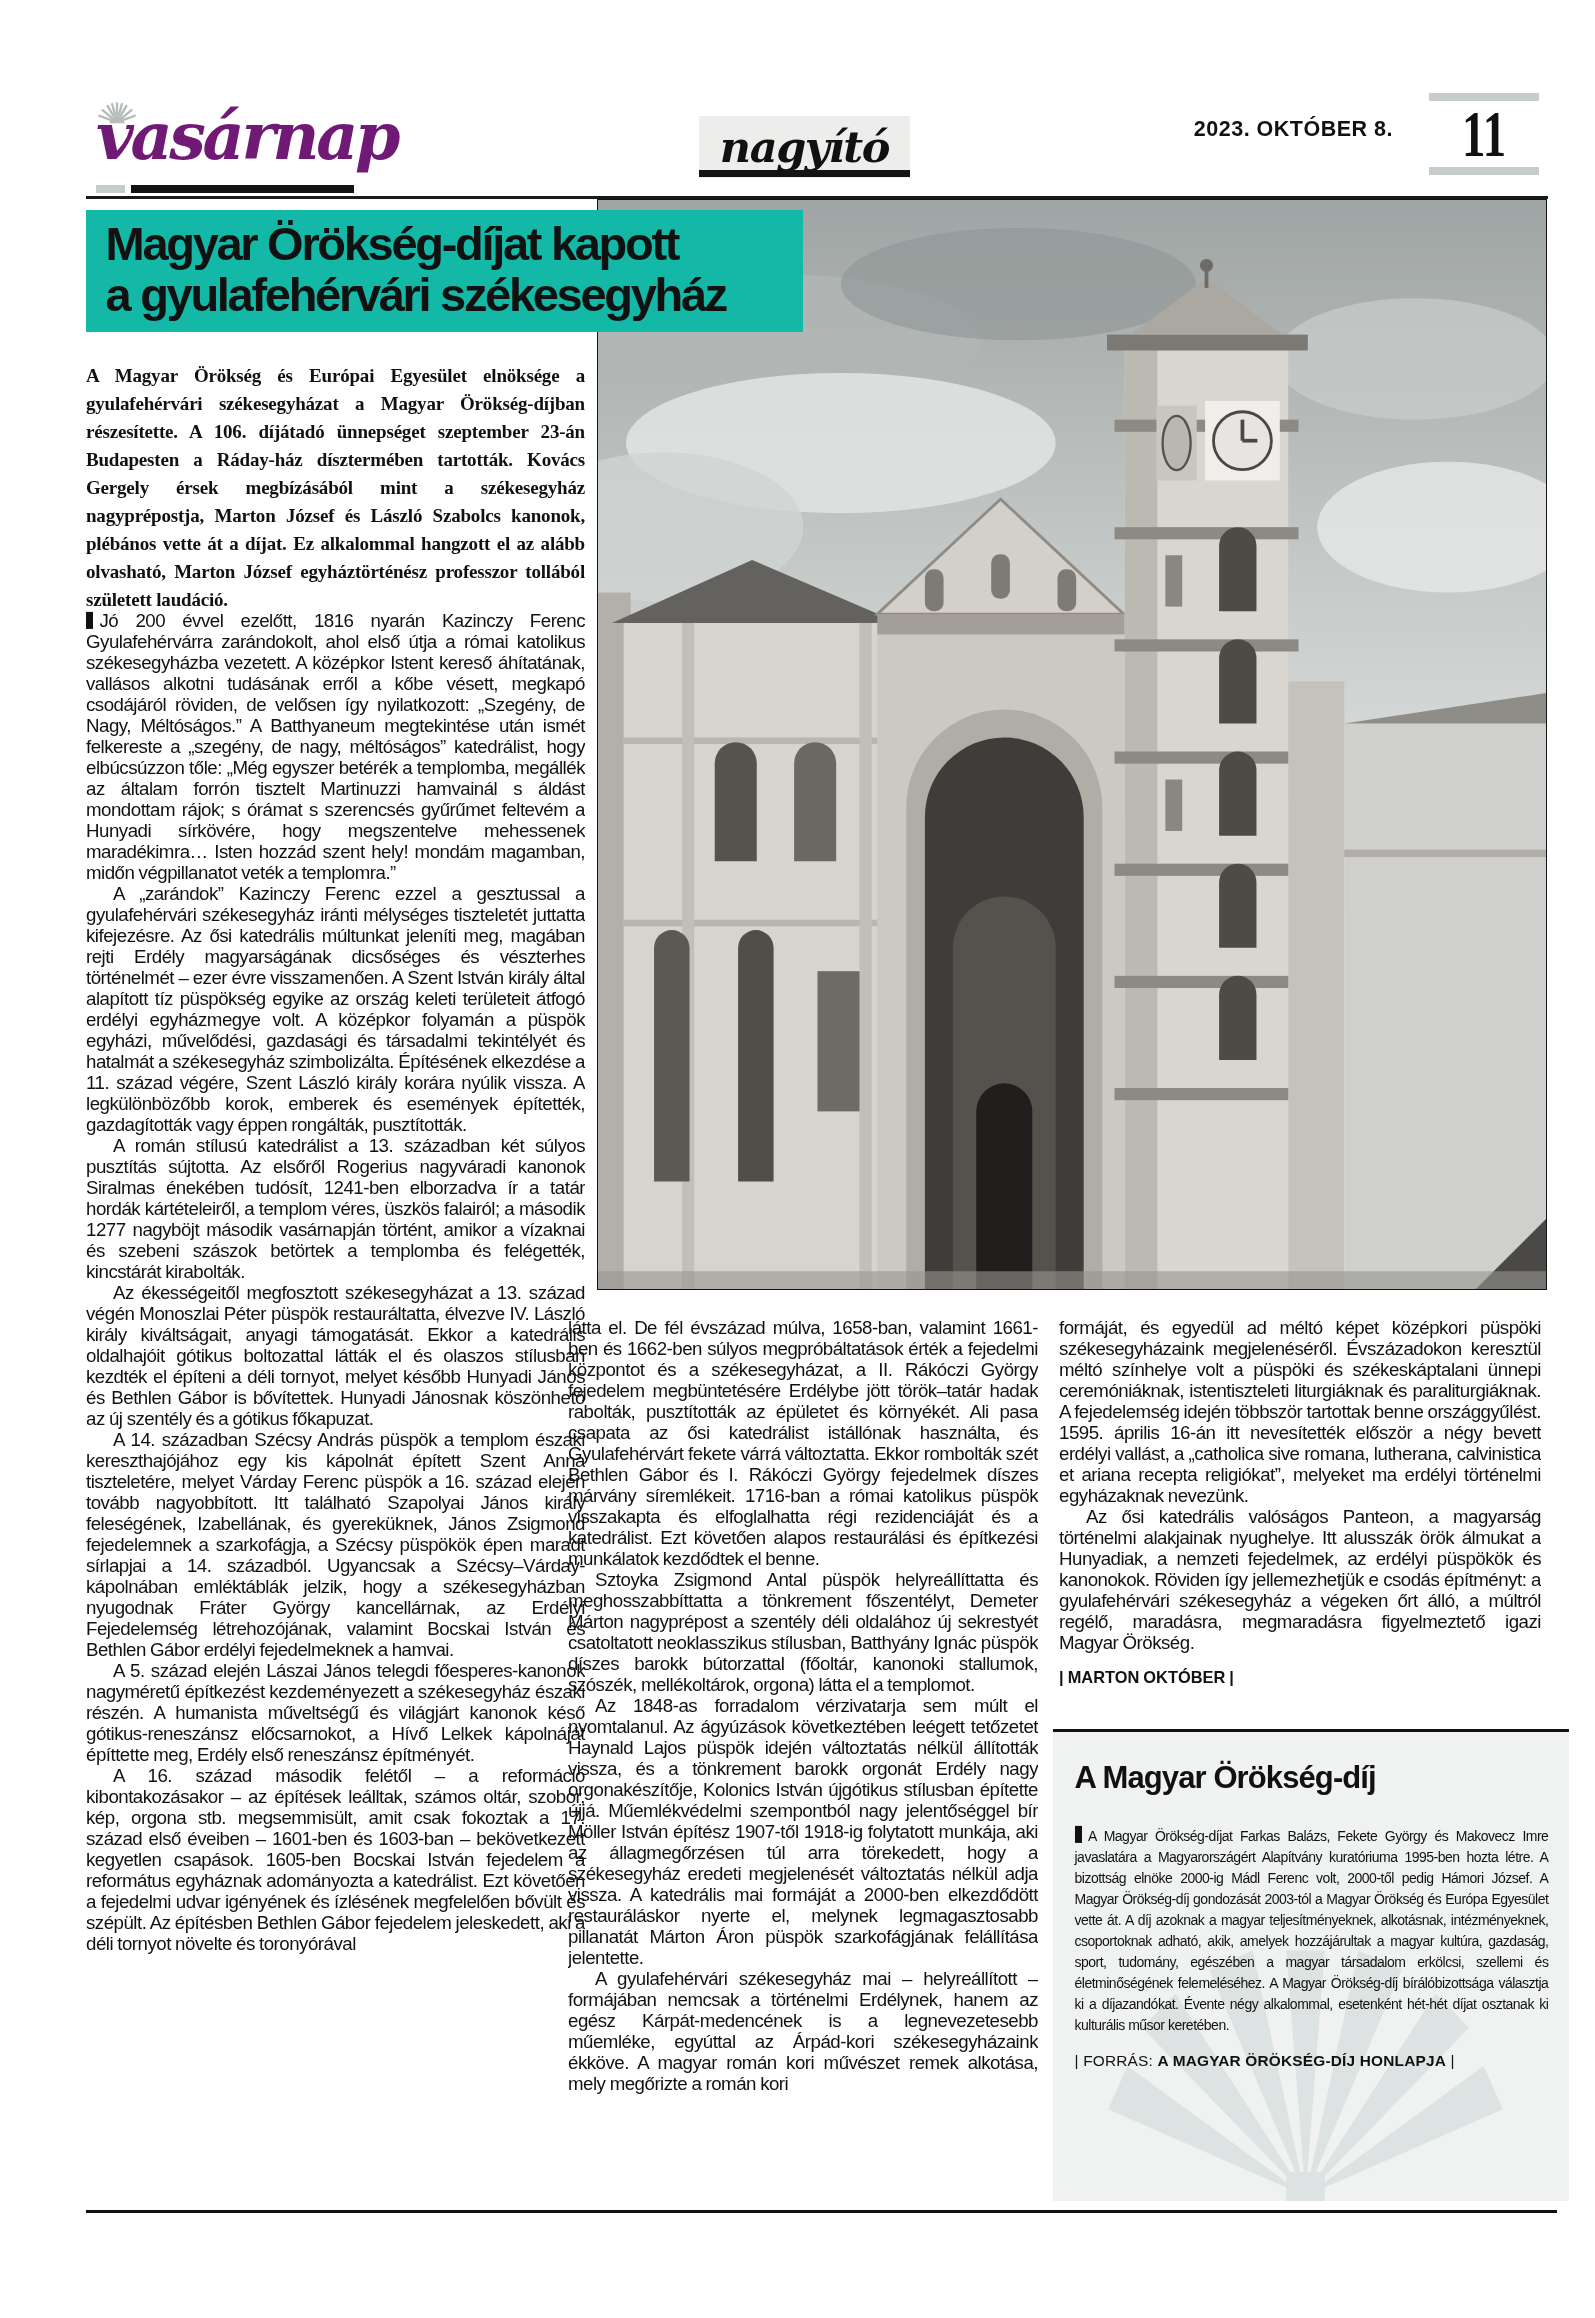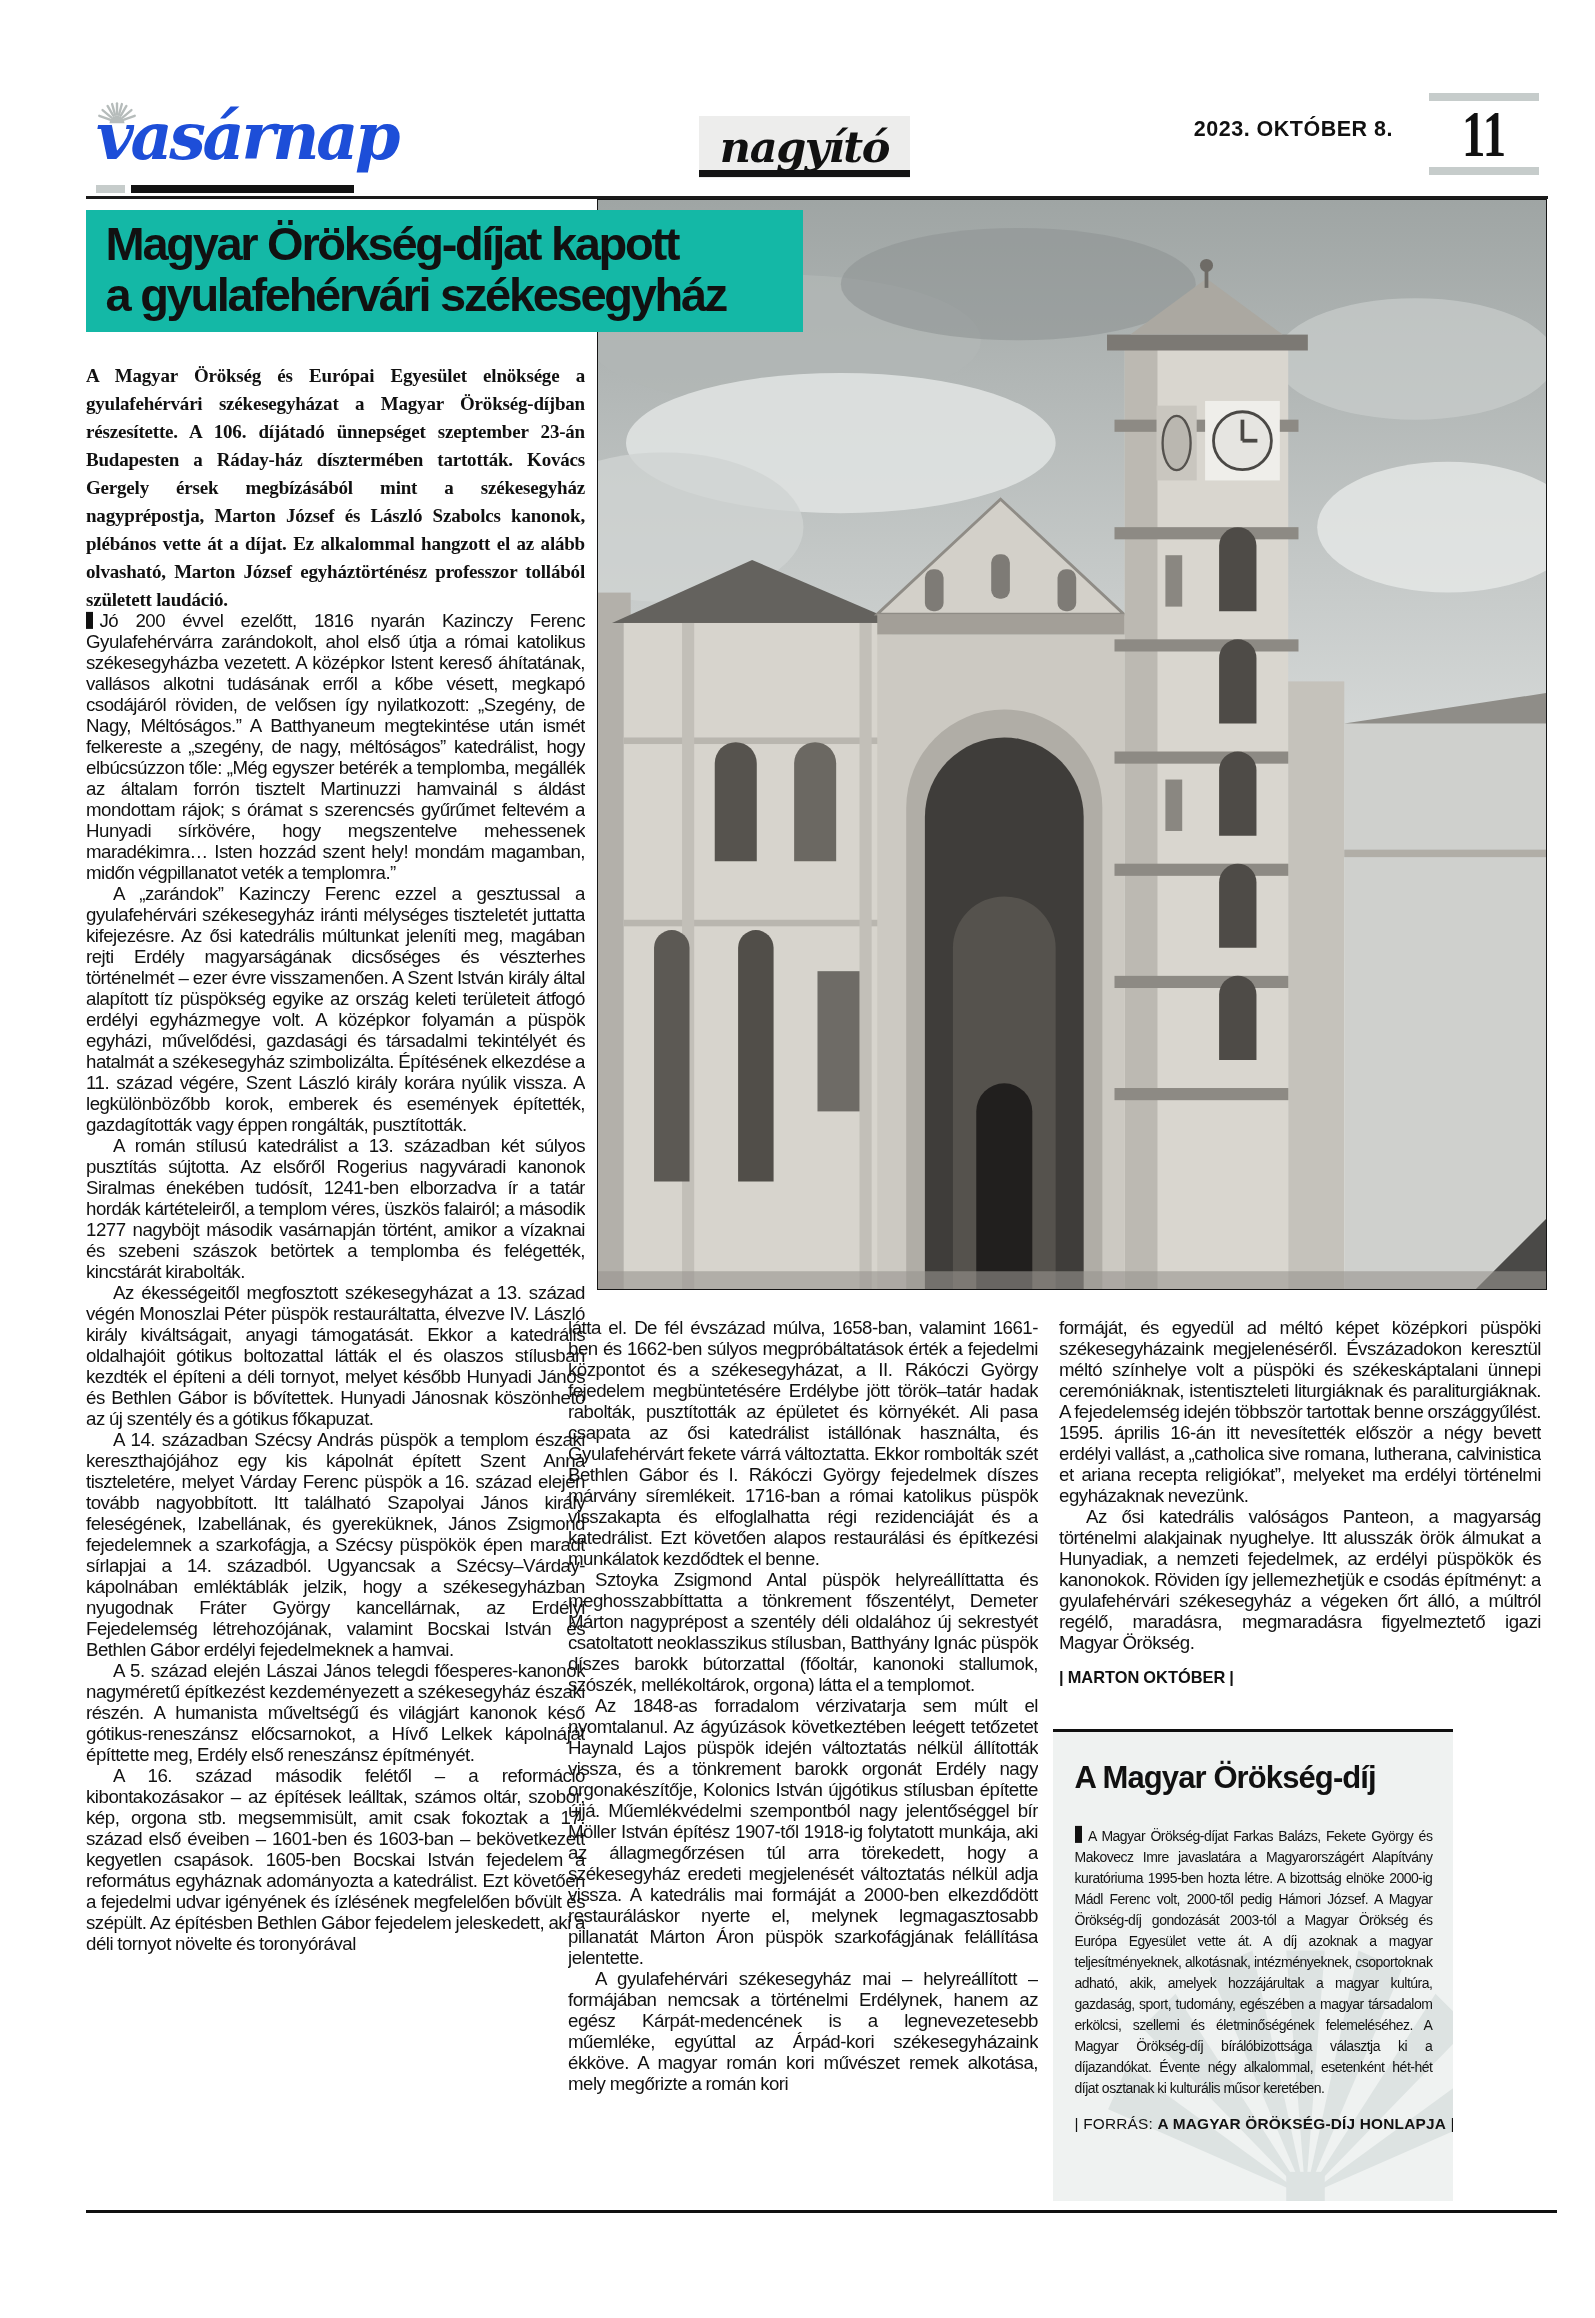--- a/index.html
+++ b/index.html
@@ -1,21 +1,21 @@
 <!DOCTYPE html>
 <html lang="hu" style="font-size:7.5px"><head>
 <meta charset="utf-8">
 <style>
   html,body{margin:0;padding:0;background:#888;}
   .page{position:relative;width:1595px;height:2319px;background:#ffffff;overflow:hidden;
         font-family:"Liberation Sans",sans-serif;color:#111;}
 
   
   .masthead{position:absolute;left:96px;top:104px;font-family:"DejaVu Serif",serif;
-            font-style:italic;font-weight:700;font-size:65px;line-height:1;letter-spacing:-3.3px;color:#1d4ed8;}
+            font-style:italic;font-weight:700;font-size:65px;line-height:1;letter-spacing:-3.3px;color:#701a75;}
   .logo-bar-gray{position:absolute;left:96px;top:185px;width:29px;height:7.5px;background:#c6cccb;}
   .logo-bar-black{position:absolute;left:131px;top:185px;width:223px;height:7.5px;background:#121212;}
   .sunburst{position:absolute;left:93px;top:93px;width:48px;height:33px;}
   .section-tag{position:absolute;left:699px;top:116px;width:211px;height:62px;background:#ededec;
                display:flex;align-items:center;justify-content:center;
                font-family:"DejaVu Serif",serif;font-style:italic;font-weight:700;font-size:43px;letter-spacing:-1.4px;}
   .section-bar{position:absolute;left:699px;top:170px;width:211px;height:6.5px;background:#141414;}
   .issue-date{position:absolute;left:1178px;top:117px;width:215px;text-align:right;
               font-family:Liberation Sans, sans-serif;font-weight:700;font-size:21.5px;letter-spacing:0.5px;white-space:nowrap;}
   .pagenum{position:absolute;left:1428px;top:102px;width:112px;text-align:center;
@@ -43,21 +43,21 @@
        word-spacing:-0.5px;hyphens:auto;-webkit-hyphens:auto;overflow:hidden;}
   .col p{margin:0;}
   .col p.ind{text-indent:27px;}
   .col1{left:86px;top:610px;width:499px;height:1598px;}
   .col2{left:568px;top:1317px;width:470px;height:894px;}
   .col3{left:1059px;top:1317px;width:482px;height:439px;}
   .pmark{display:inline-block;width:7px;height:17px;background:#111;margin-right:6.5px;transform:translateY(1.9px);}
   .byline{margin-top:14px;font-weight:700;font-size:16.4px;letter-spacing:0;text-align:left;}
 
   
-  .award-box{position:absolute;left:1053px;top:1729px;width:400px;height:472px;background:#eff2f1;
+  .award-box{position:absolute;left:1053px;top:1729px;width:516px;height:472px;background:#eff2f1;
              border-top:3.7px solid #101010;padding:21.5px 20.6px 0 21.5px;box-sizing:border-box;overflow:hidden;}
   .award-box .watermark{position:absolute;left:28px;bottom:-18.7px;width:449px;height:337px;z-index:0;}
   .award-box h2{position:relative;z-index:1;margin:6.5px 0 28px 0;font-size:31px;letter-spacing:-0.9px;font-weight:700;}
   .award-box .box-body{position:relative;z-index:1;margin:0;font-size:14px;line-height:21px;
                        text-align:justify;letter-spacing:-0.5px;hyphens:auto;-webkit-hyphens:auto;}
   .award-box .source{position:relative;z-index:1;margin-top:16px;font-size:15.4px;letter-spacing:0.2px;white-space:nowrap;}
   .award-box .source .src-name{font-weight:700;}
 </style>
 </head>
 <body>

